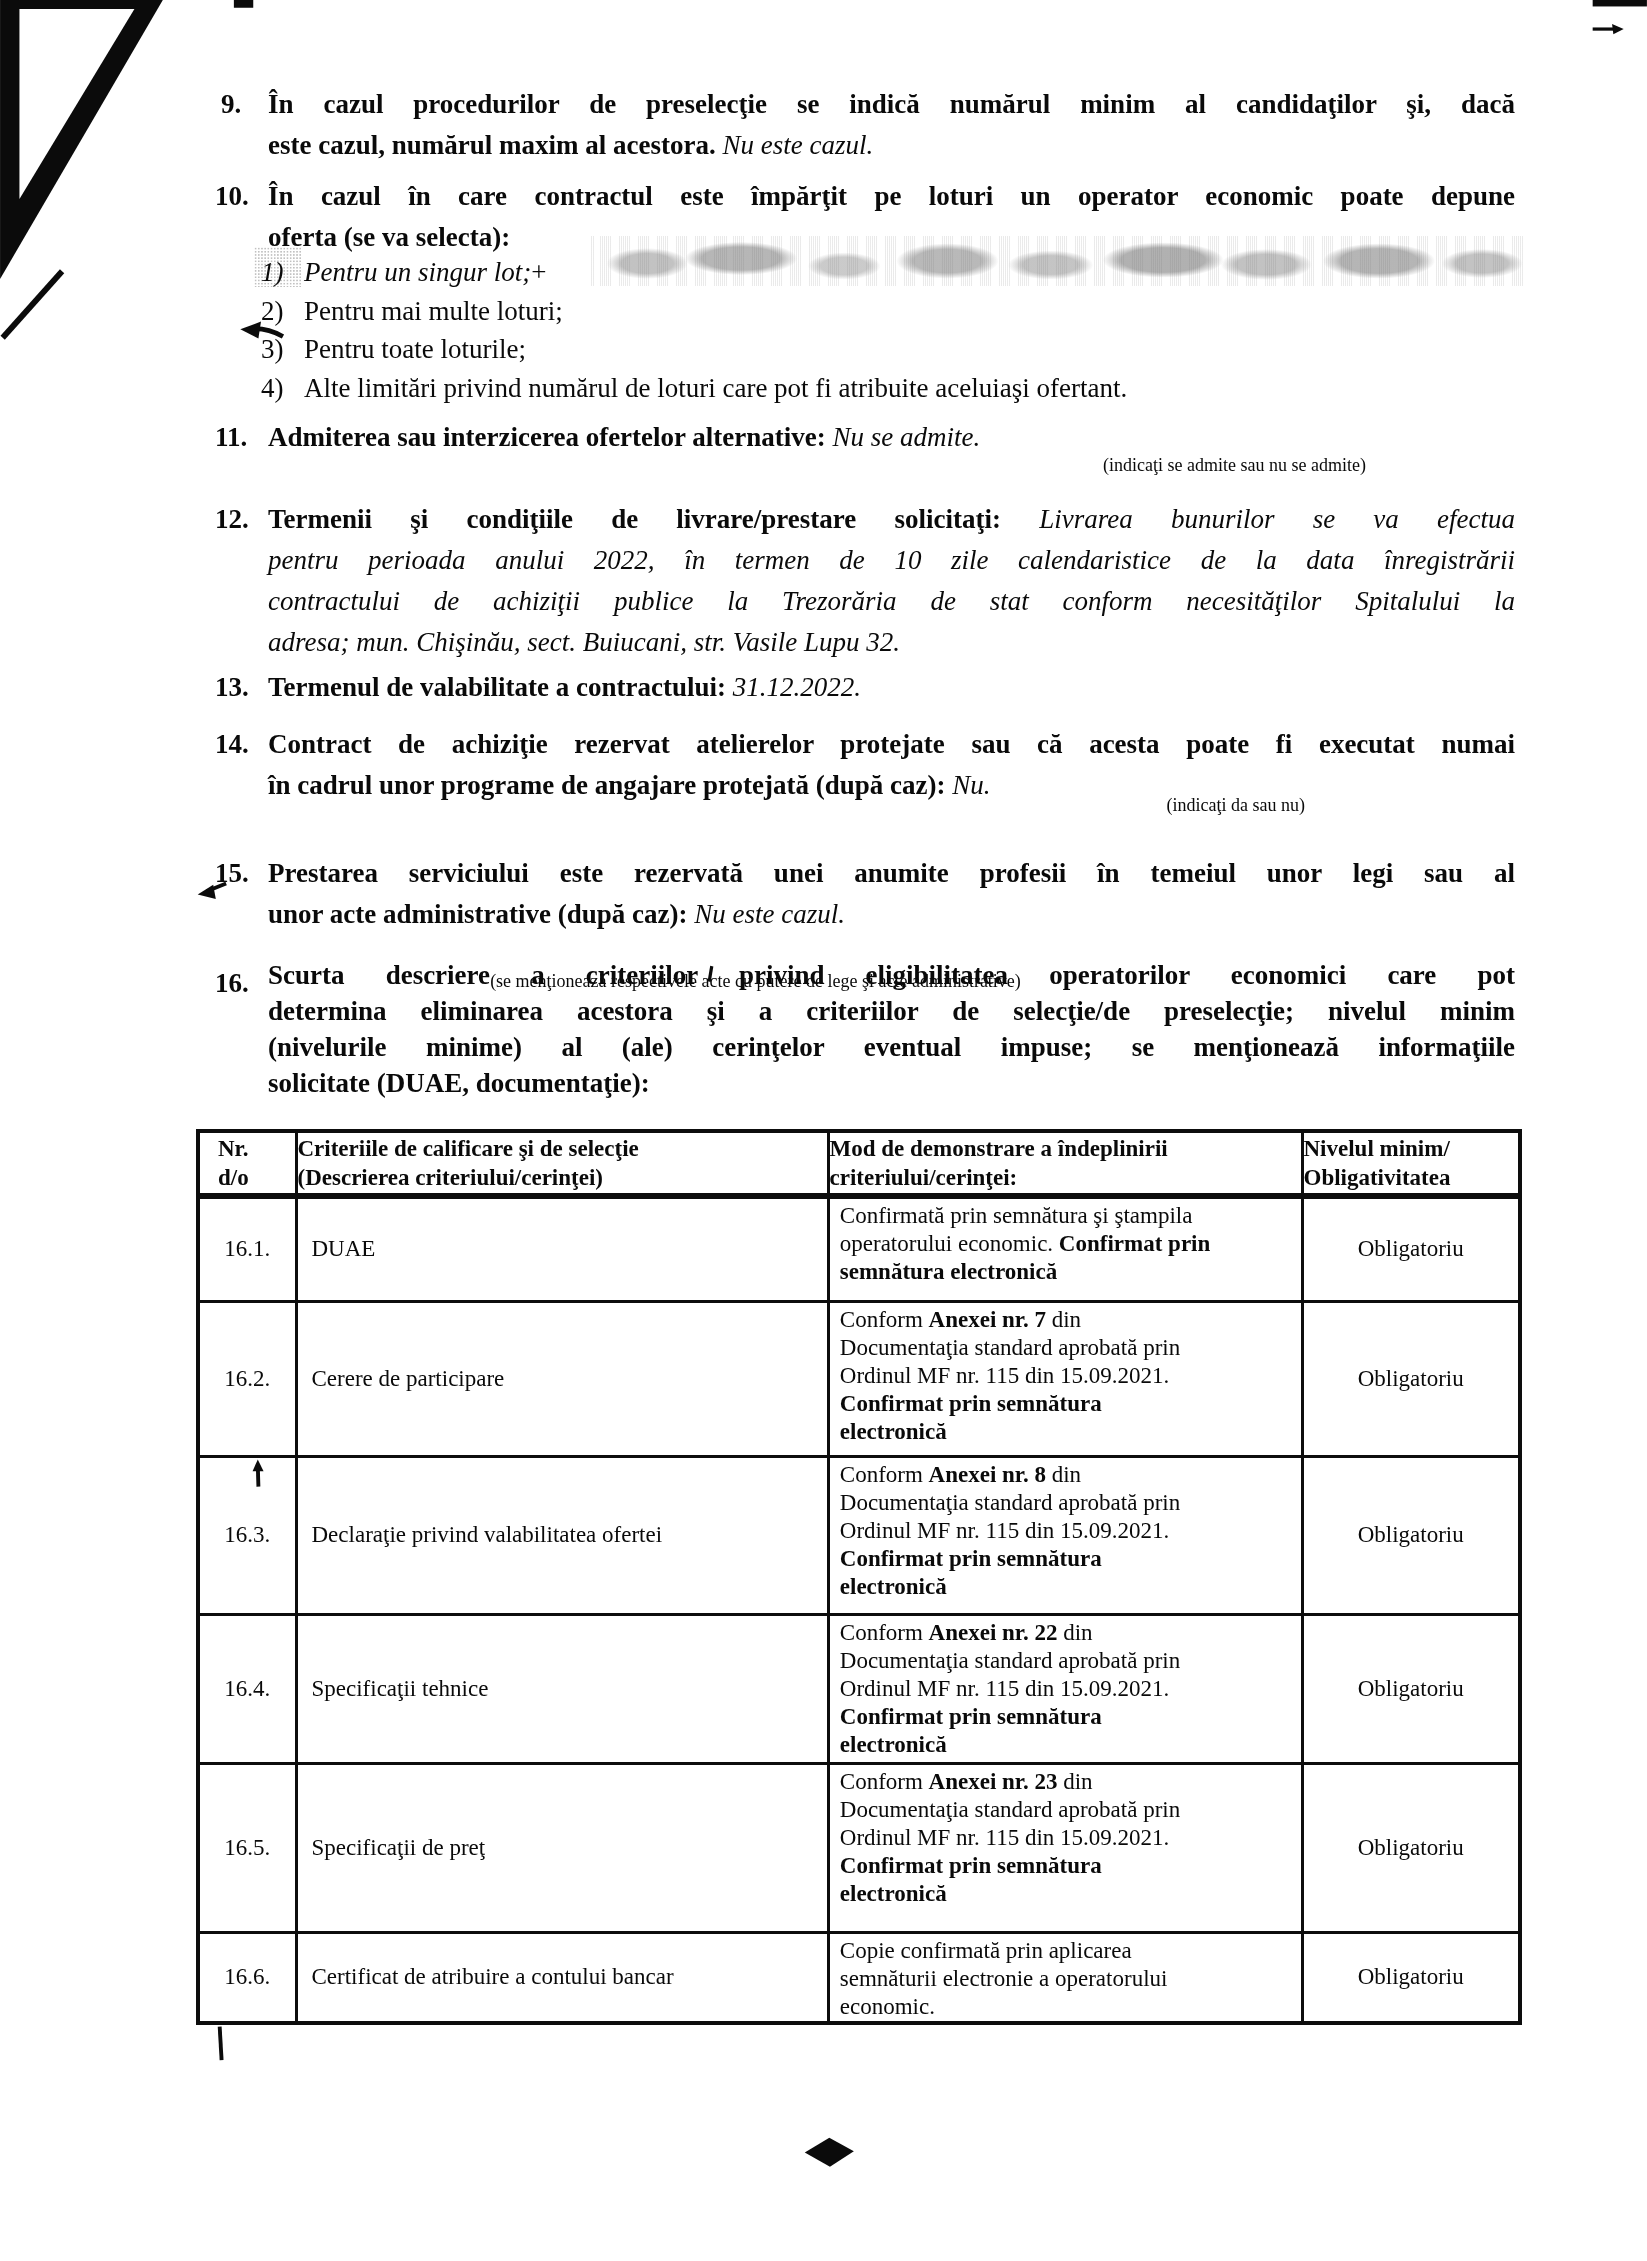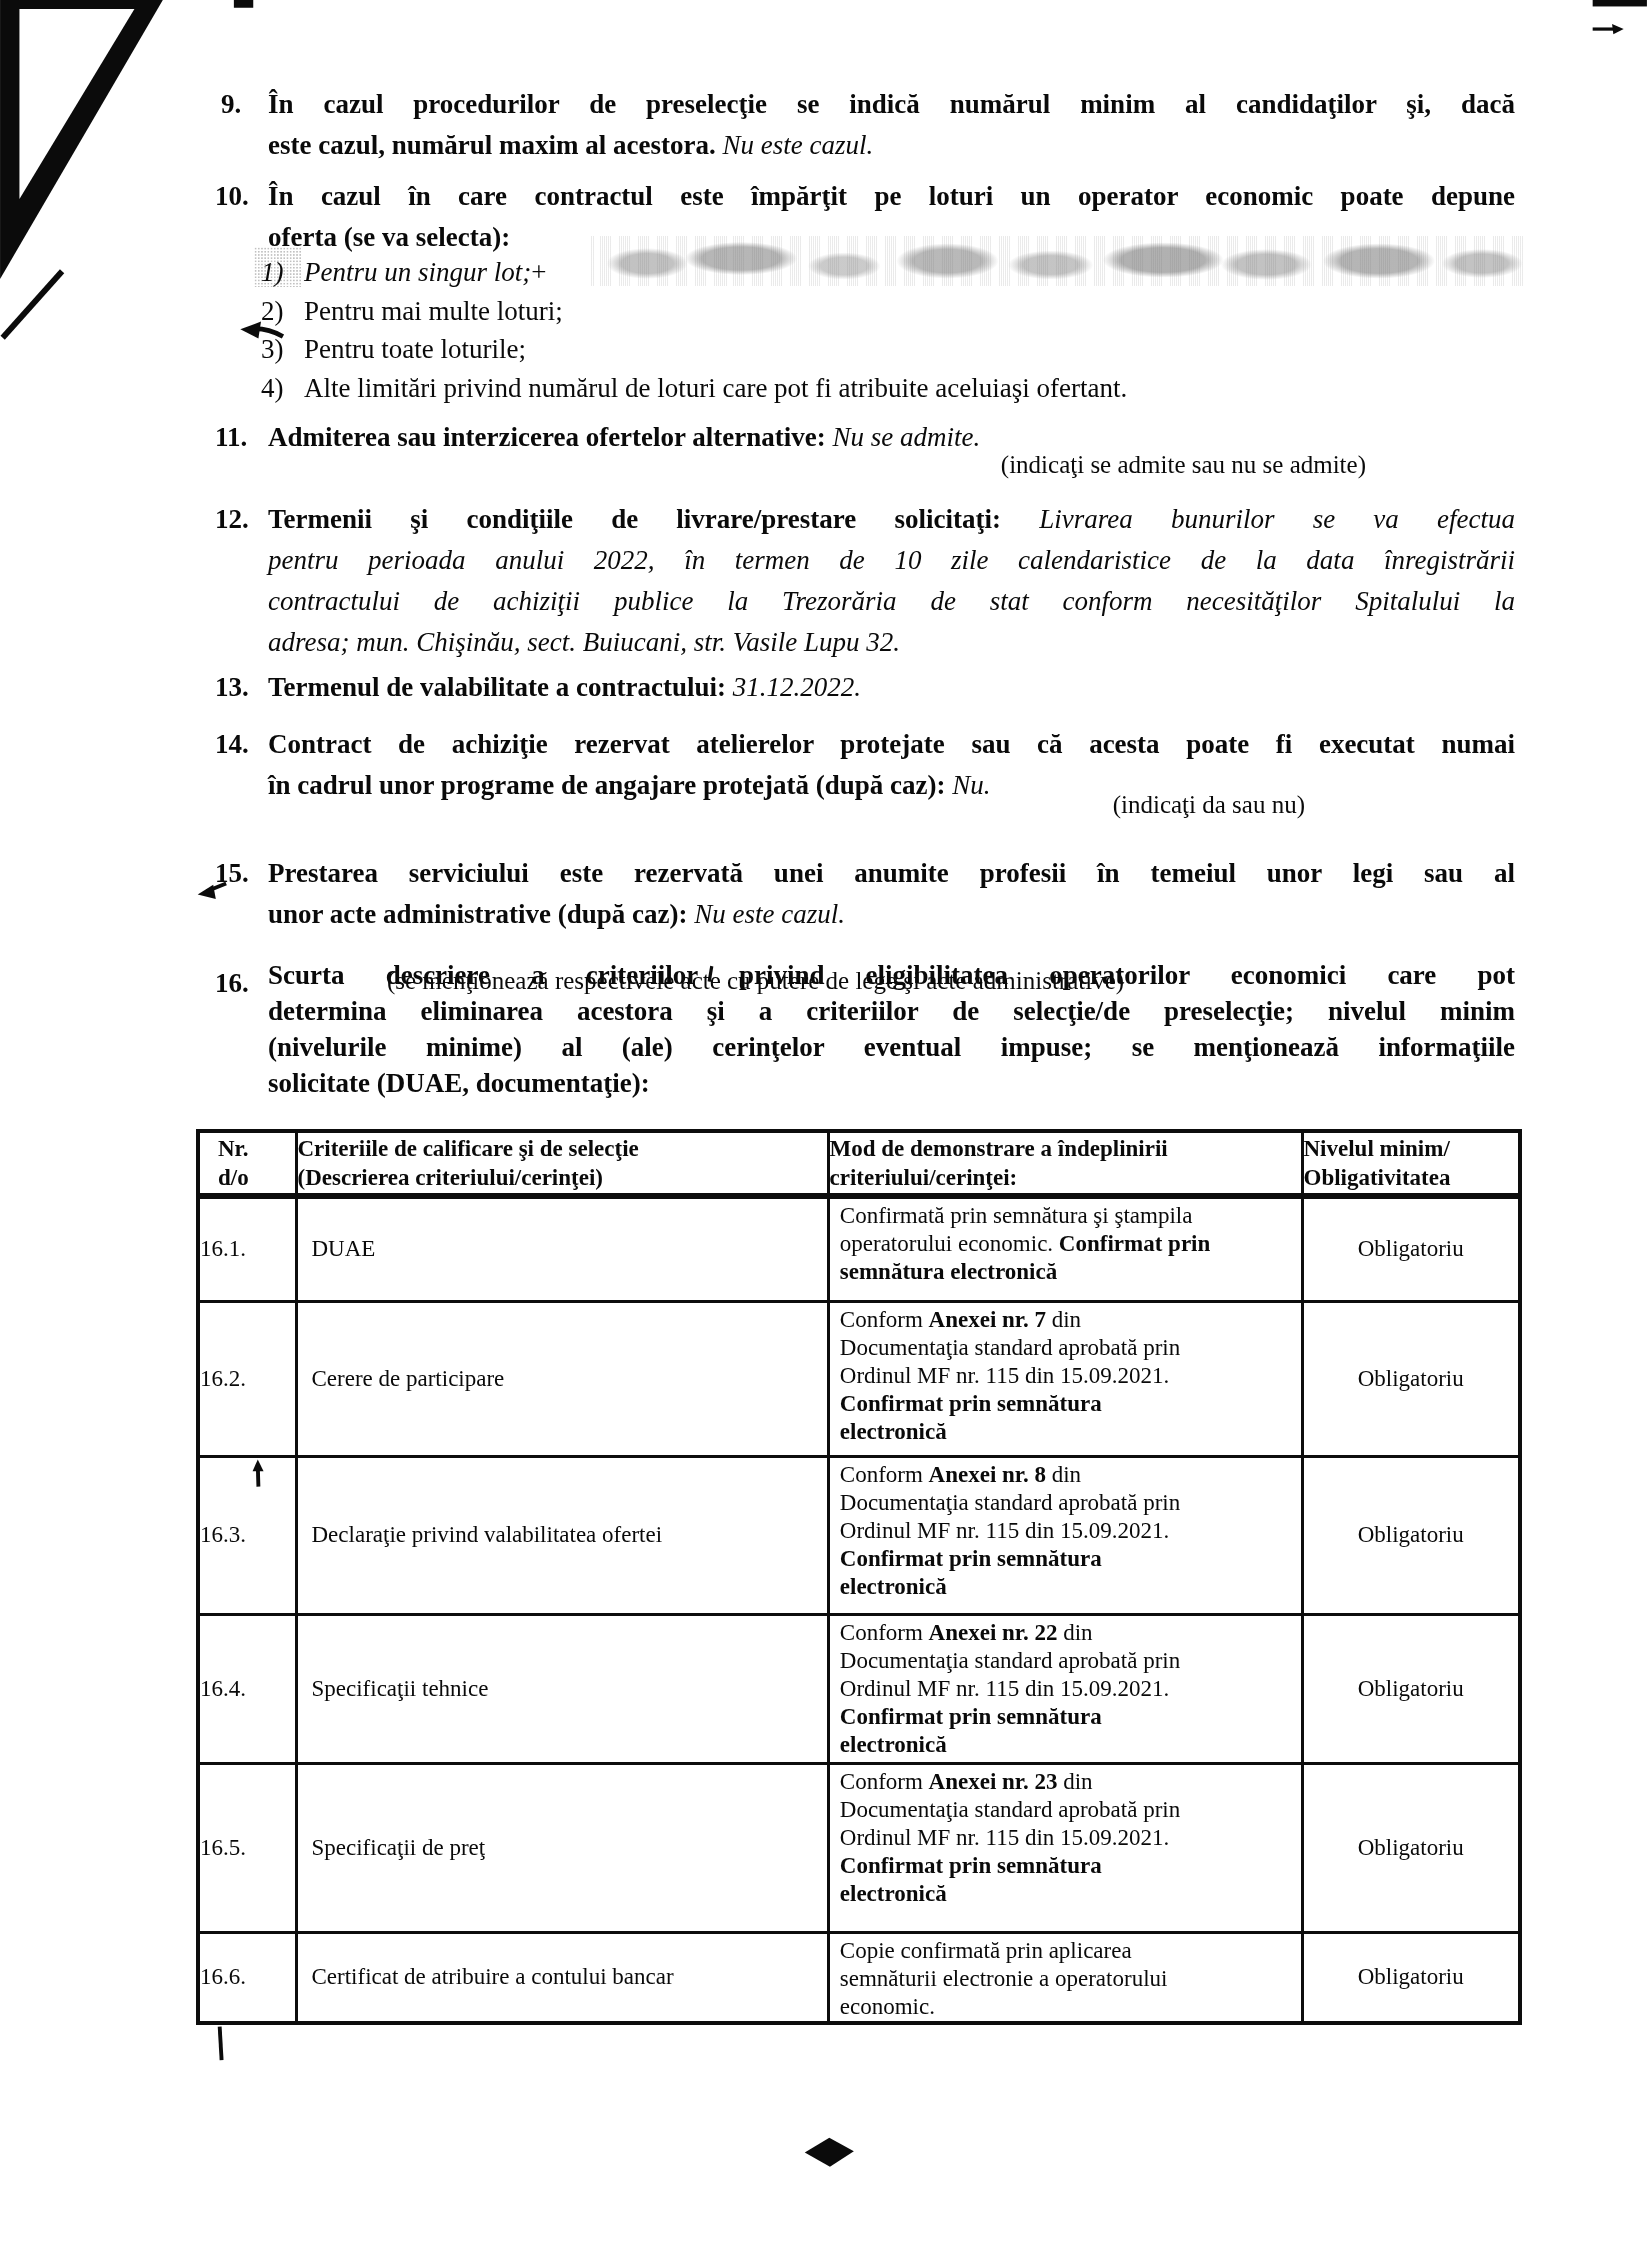--- a/index.html
+++ b/index.html
@@ -13,28 +13,28 @@
   .just{text-align:justify;text-align-last:justify;}
   .ctr{text-align:center;}
   .rgt{text-align:right;}
   .lft{text-align:left;}
   .seg.b{font-weight:bold;}
   .seg.i{font-style:italic;}
   .tight{line-height:36px;}
   .sub{font-weight:normal;}
   .sub .num{font-weight:normal;}
   .sub .num.i{font-style:italic;}
-  .note{font-size:25px;line-height:24.5px;}
+  .note{font-size:18px;line-height:24.5px;}
   
   table.ctable{position:absolute;border-collapse:collapse;table-layout:fixed;
     border:4.5px solid #0d0d0d;font-size:23px;}
   .ctable th,.ctable td{border:3.9px solid #0d0d0d;padding:0;vertical-align:middle;overflow:hidden;}
   .ctable thead th{font-weight:bold;text-align:left;line-height:29px;border-bottom:6.5px solid #0d0d0d;}
   .ctable thead th.h-no{text-align:left;padding-left:18px;}
-  .ctable td.c-no{text-align:left;}
+  .ctable td.c-no{text-align:center;}
   .ctable td.c-crit{padding-left:14px;}
   .ctable td.c-mod{vertical-align:top;padding:3.2px 5.2px 0 10.3px;line-height:28px;}
   .ctable td.c-mod .b{font-weight:bold;}
   .ctable td.c-level{text-align:center;}
   
   .hatch{position:absolute;left:254px;top:247px;width:48px;height:40px;
     background-image:radial-gradient(#8f8f8f 0.8px, transparent 1px);
     background-size:3.2px 3.2px;opacity:.55;}
   .smudge{position:absolute;left:591px;top:236px;width:938px;height:50px;filter:blur(0.4px);
     background-image:

